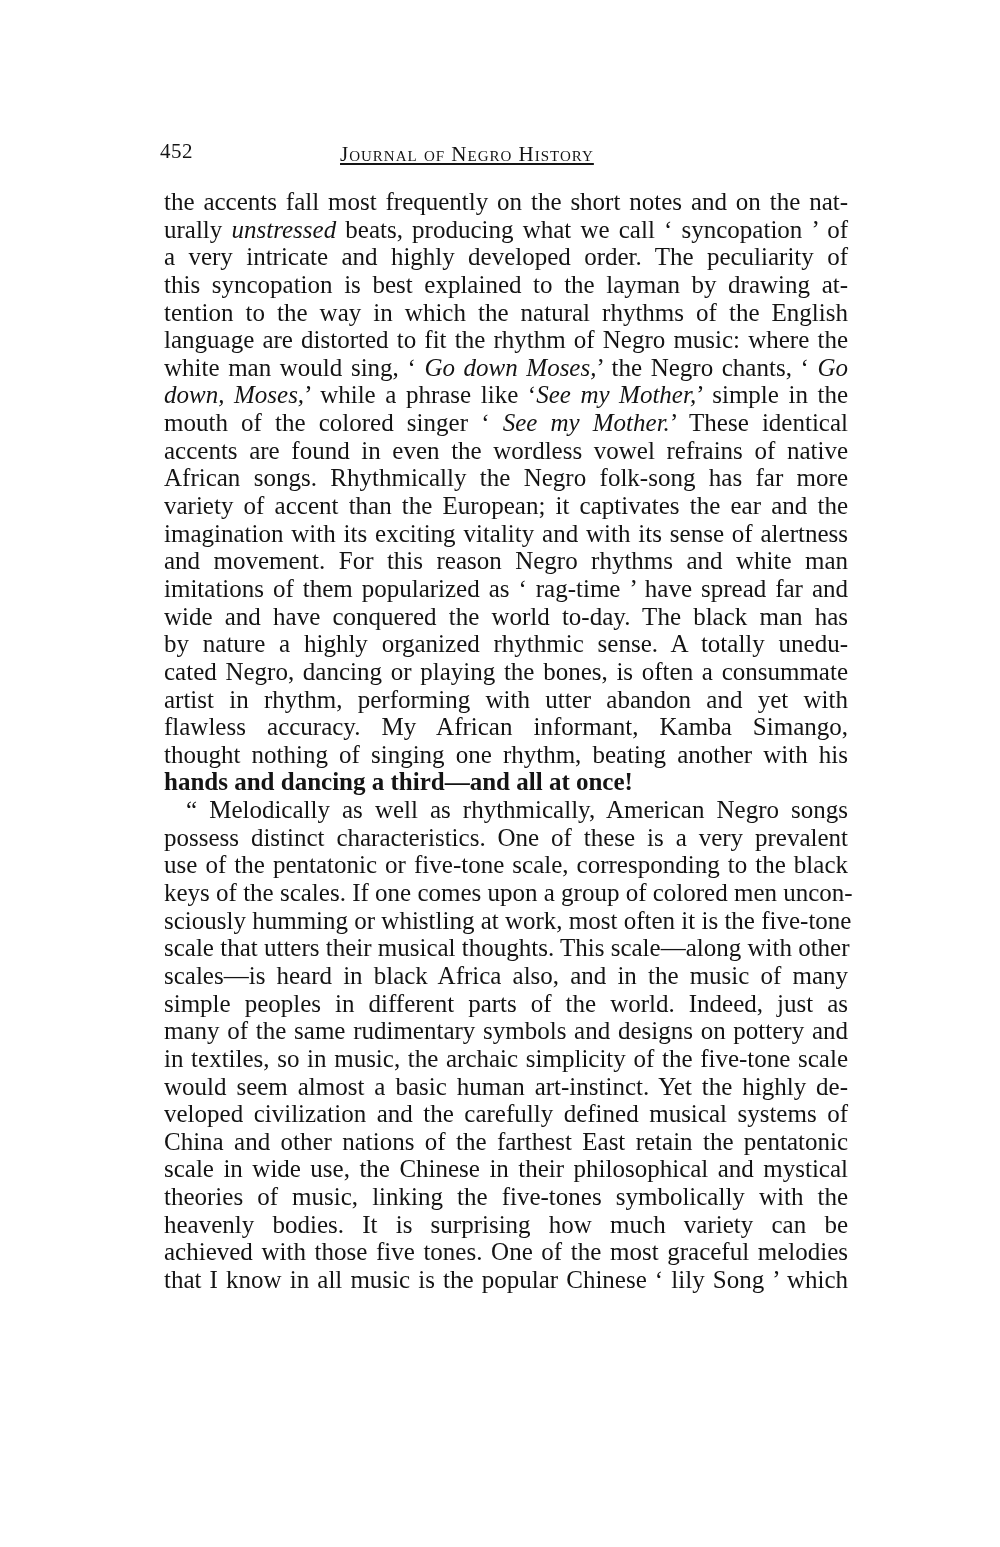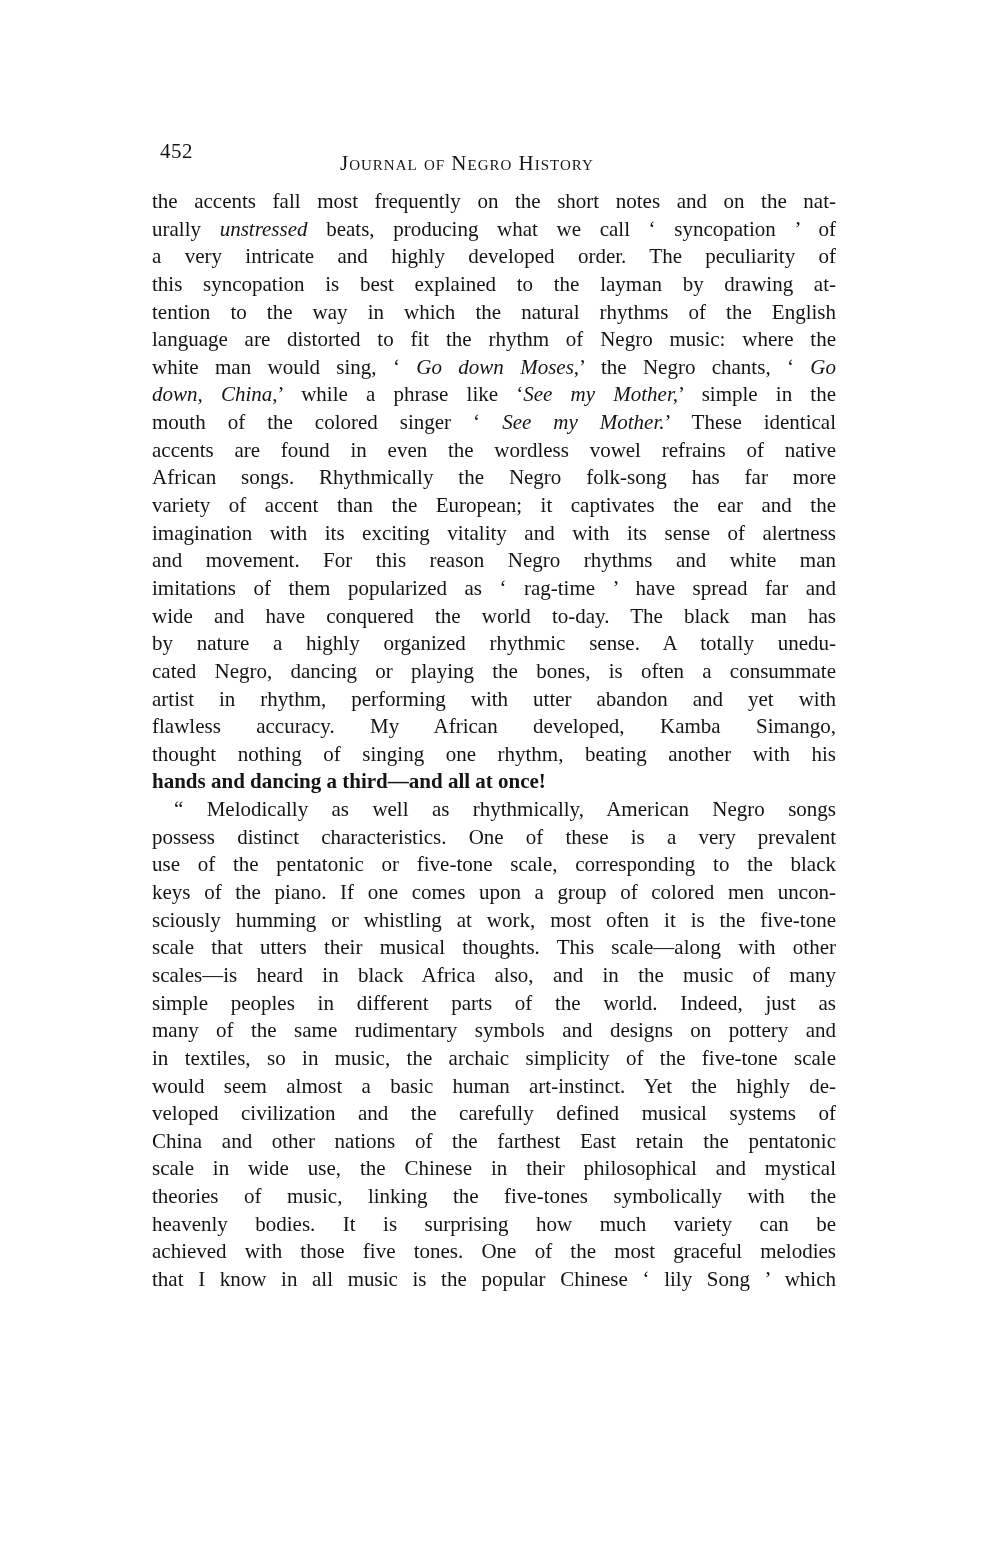--- a/index.html
+++ b/index.html
@@ -34,30 +34,31 @@
     }
     .page-number {
       position: absolute;
       left: 0;
       top: 0;
       letter-spacing: 0.5px;
     }
     .journal-title {
       position: absolute;
       left: 180px;
-      top: 12px;
+      top: 3px;
       font-variant: small-caps;
       letter-spacing: 1px;
+      text-decoration: underline;
     }
     .body-text {
       position: absolute;
-      left: 152px;
+      left: 164px;
       top: 188px;
       width: 684px;
-      font-size: 21px;
+      font-size: 25px;
     }
     .line {
       display: block;
       height: 27.65px;
       line-height: 27.65px;
       white-space: nowrap;
       text-align: justify;
       text-align-last: justify;
     }
     .line.last {
@@ -82,41 +83,41 @@
 
   <div class="body-text" id="body-text">
       <div>
         <span class="line"><span>the accents fall most frequently on the short notes and on the nat-</span></span>
         <span class="line"><span>urally </span><span class="it">unstressed</span><span> beats, producing what we call ‘ syncopation ’ of</span></span>
         <span class="line"><span>a very intricate and highly developed order.  The peculiarity of</span></span>
         <span class="line"><span>this syncopation is best explained to the layman by drawing at-</span></span>
         <span class="line"><span>tention to the way in which the natural rhythms of the English</span></span>
         <span class="line"><span>language are distorted to fit the rhythm of Negro music: where the</span></span>
         <span class="line"><span>white man would sing, ‘ </span><span class="it">Go down Moses,</span><span>’ the Negro chants, ‘ </span><span class="it">Go</span></span>
-        <span class="line"><span class="it">down, China,</span><span>’ while a phrase like ‘</span><span class="it">See my Mother,</span><span>’ simple in the</span></span>
+        <span class="line"><span class="it">down, Moses,</span><span>’ while a phrase like ‘</span><span class="it">See my Mother,</span><span>’ simple in the</span></span>
         <span class="line"><span>mouth of the colored singer ‘ </span><span class="it">See my Mother.</span><span>’  These identical</span></span>
         <span class="line"><span>accents are found in even the wordless vowel refrains of native</span></span>
         <span class="line"><span>African songs.  Rhythmically the Negro folk-song has far more</span></span>
         <span class="line"><span>variety of accent than the European; it captivates the ear and the</span></span>
         <span class="line"><span>imagination with its exciting vitality and with its sense of alertness</span></span>
         <span class="line"><span>and movement.  For this reason Negro rhythms and white man</span></span>
         <span class="line"><span>imitations of them popularized as ‘ rag-time ’ have spread far and</span></span>
         <span class="line"><span>wide and have conquered the world to-day.  The black man has</span></span>
         <span class="line"><span>by nature a highly organized rhythmic sense.  A totally unedu-</span></span>
         <span class="line"><span>cated Negro, dancing or playing the bones, is often a consummate</span></span>
         <span class="line"><span>artist in rhythm, performing with utter abandon and yet with</span></span>
-        <span class="line"><span>flawless accuracy.  My African developed, Kamba Simango,</span></span>
+        <span class="line"><span>flawless accuracy.  My African informant, Kamba Simango,</span></span>
         <span class="line"><span>thought nothing of singing one rhythm, beating another with his</span></span>
         <span class="line last"><span>hands and dancing a third—and all at once!</span></span>
       </div>
       <div>
         <span class="line indent"><span>“ Melodically as well as rhythmically, American Negro songs</span></span>
         <span class="line"><span>possess distinct characteristics.  One of these is a very prevalent</span></span>
         <span class="line"><span>use of the pentatonic or five-tone scale, corresponding to the black</span></span>
-        <span class="line"><span>keys of the piano.  If one comes upon a group of colored men uncon-</span></span>
+        <span class="line"><span>keys of the scales.  If one comes upon a group of colored men uncon-</span></span>
         <span class="line"><span>sciously humming or whistling at work, most often it is the five-tone</span></span>
         <span class="line"><span>scale that utters their musical thoughts.  This scale—along with other</span></span>
         <span class="line"><span>scales—is heard in black Africa also, and in the music of many</span></span>
         <span class="line"><span>simple peoples in different parts of the world.  Indeed, just as</span></span>
         <span class="line"><span>many of the same rudimentary symbols and designs on pottery and</span></span>
         <span class="line"><span>in textiles, so in music, the archaic simplicity of the five-tone scale</span></span>
         <span class="line"><span>would seem almost a basic human art-instinct.  Yet the highly de-</span></span>
         <span class="line"><span>veloped civilization and the carefully defined musical systems of</span></span>
         <span class="line"><span>China and other nations of the farthest East retain the pentatonic</span></span>
         <span class="line"><span>scale in wide use, the Chinese in their philosophical and mystical</span></span>

